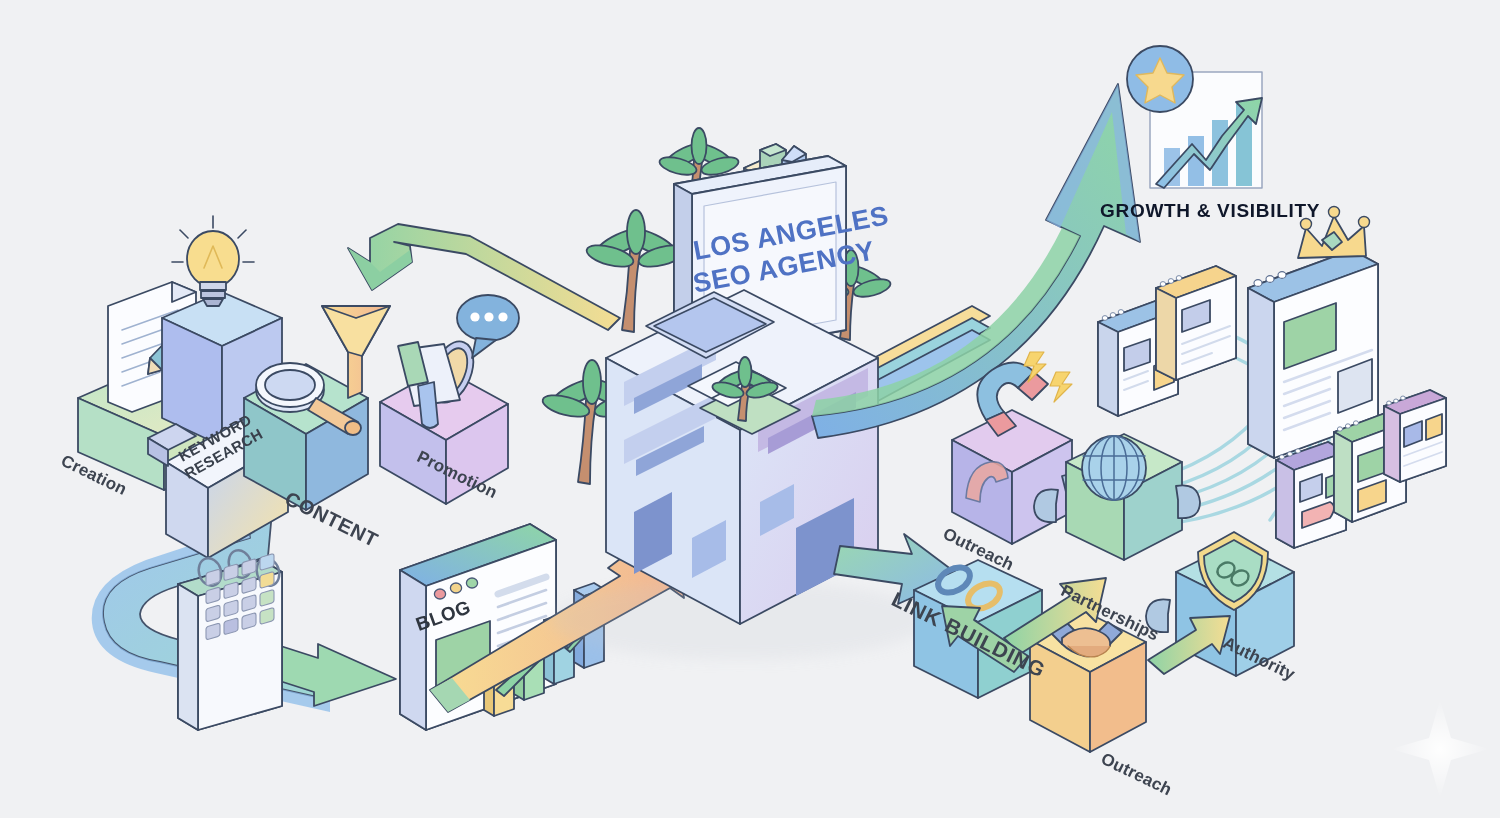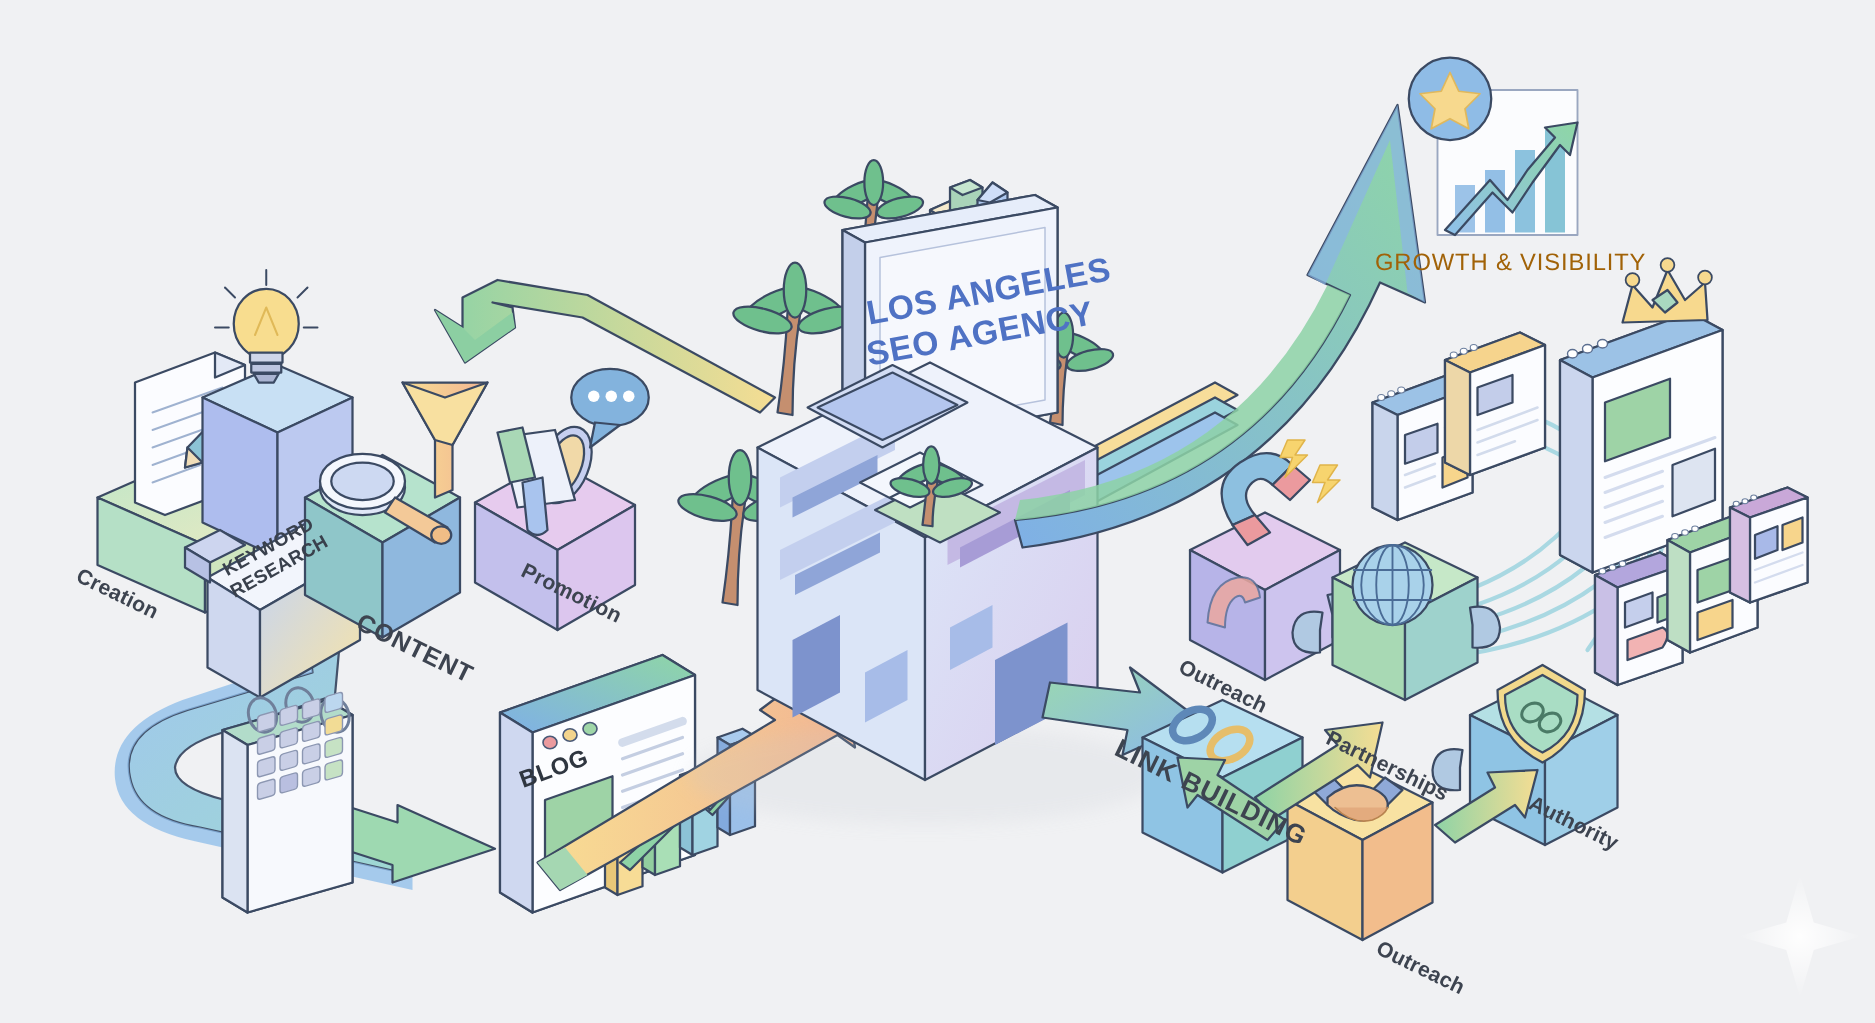--- a/index.html
+++ b/index.html
@@ -14,21 +14,21 @@
   .lbl{
     position:absolute;
     color:#3d4450;
     white-space:nowrap;
     transform-origin:left center;
     pointer-events:none;
   }
   .lbl.small{font-size:17px;font-weight:700;letter-spacing:.2px;}
   .lbl.caps{font-size:20px;font-weight:800;letter-spacing:.6px;}
   .lbl.caps-lg{font-size:21px;font-weight:800;letter-spacing:.9px;}
-  .lbl.growth{font-size:19px;font-weight:400;letter-spacing:.7px;color:#a16207;}
+  .lbl.growth{font-size:19px;font-weight:700;letter-spacing:.7px;color:#0f172a;}
   .bbtext{
     position:absolute;color:#4f72c4;font-weight:900;
     font-size:27px;line-height:1.14;letter-spacing:.5px;
     text-align:left;white-space:pre;pointer-events:none;
   }
   .kwtext{
     position:absolute;color:#39404c;font-weight:800;
     font-size:15px;line-height:1.18;letter-spacing:.3px;
     text-align:center;white-space:pre;pointer-events:none;
   }

